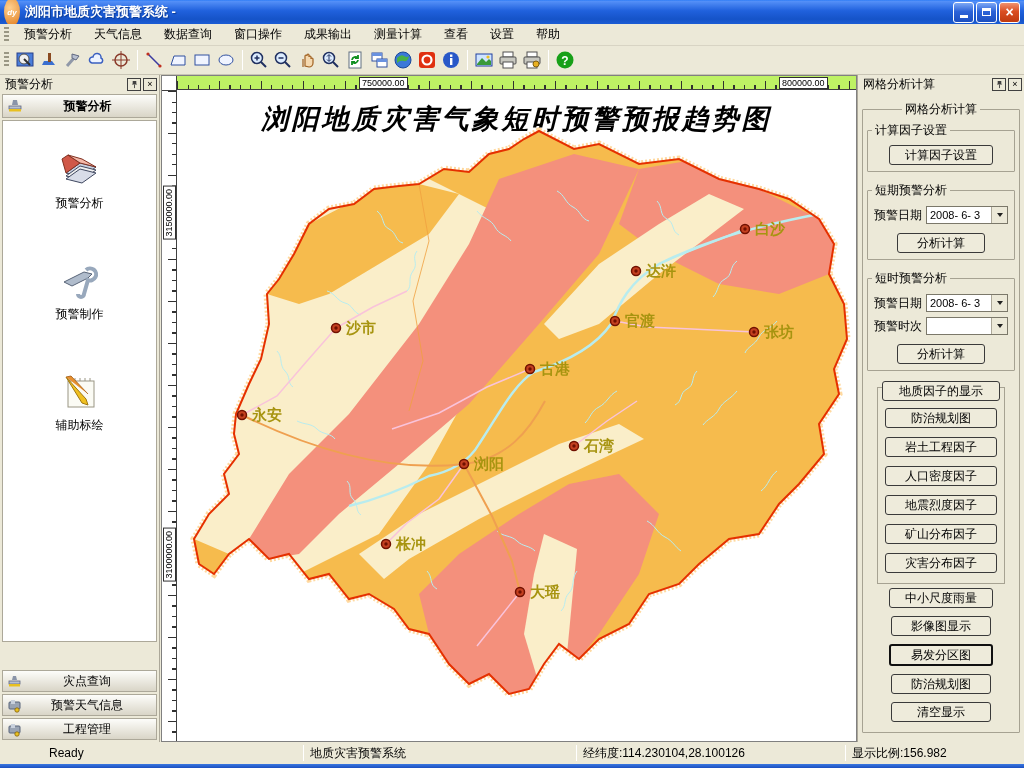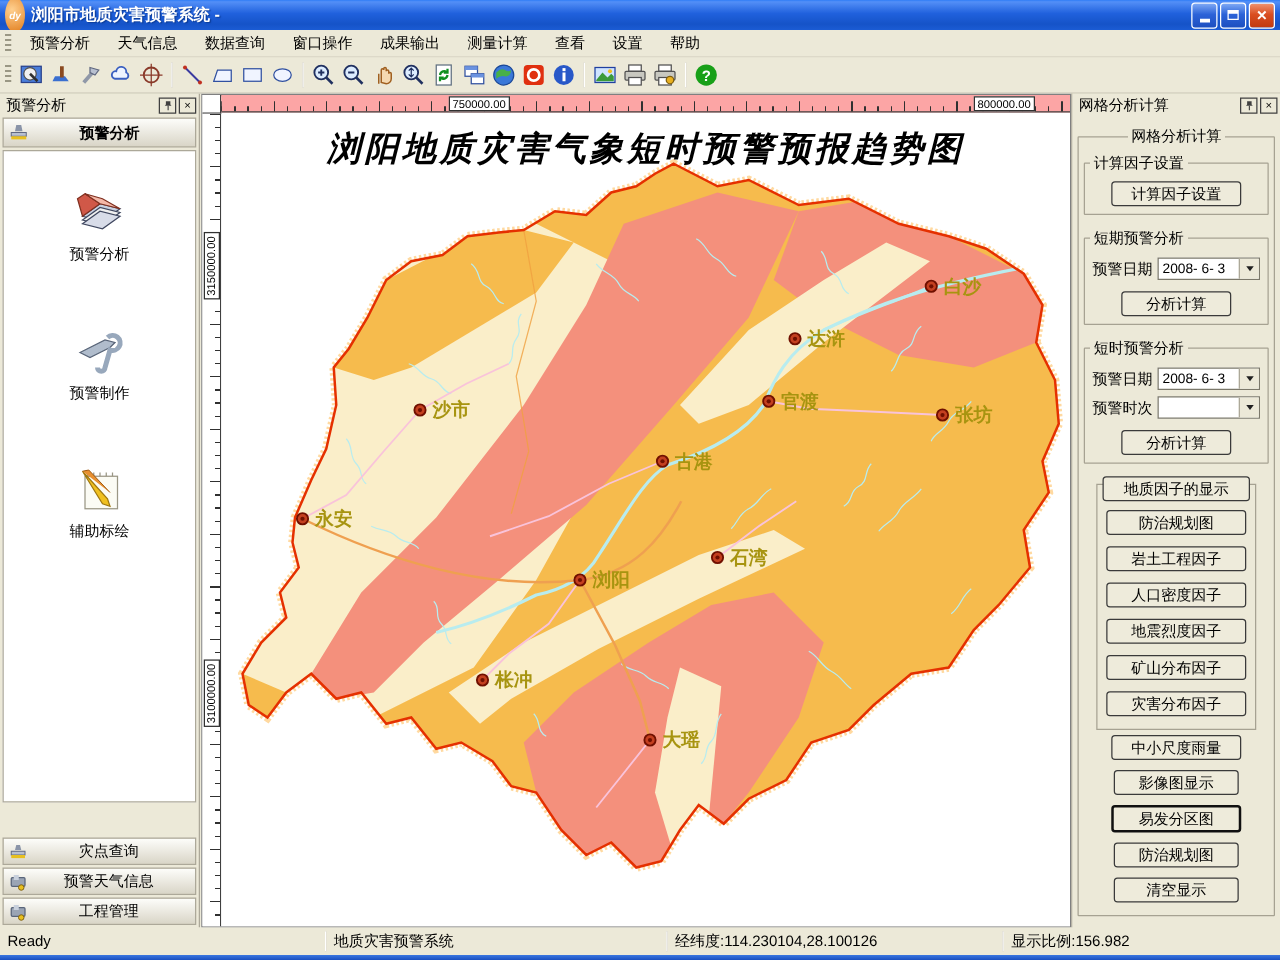--- a/index.html
+++ b/index.html
@@ -54,21 +54,21 @@
   #left-bottom{position:absolute;left:2px;right:2px;bottom:2px;}
   .bottom-bar{height:22px;margin-top:2px;border:1px solid #aca899;
     background:linear-gradient(180deg,#fdfdfa,#d9d5c7);display:flex;align-items:center;padding:0 4px;}
   .bottom-bar span.lbl{flex:1;text-align:center;}
 
   
   #map-doc{position:absolute;left:161px;top:0;width:696px;height:667px;background:#fff;
     border:1px solid #808080;box-shadow:inset 1px 1px 0 #404040;}
   #ruler-corner{position:absolute;left:0;top:0;width:15px;height:15px;background:#fff;
     border-right:1px solid #404040;border-bottom:1px solid #404040;}
-  #ruler-top{position:absolute;left:15px;top:0;right:0;height:14px;background:#fca5a5;border-bottom:1px solid #404040;}
+  #ruler-top{position:absolute;left:15px;top:0;right:0;height:14px;background:#bef264;border-bottom:1px solid #404040;}
   #ruler-top::before{content:"";position:absolute;inset:0;background:
     repeating-linear-gradient(90deg,#303030 0 1px,transparent 1px 42px) left bottom/100% 8px no-repeat,
     repeating-linear-gradient(90deg,#303030 0 1px,transparent 1px 10.5px) left bottom/100% 4px no-repeat;}
   #ruler-left{position:absolute;left:0;top:15px;bottom:0;width:15px;background:#fff;border-right:1px solid #404040;}
   #ruler-left::before{content:"";position:absolute;inset:0;background:
     repeating-linear-gradient(180deg,#303030 0 1px,transparent 1px 42px) right top/8px 100% no-repeat,
     repeating-linear-gradient(180deg,#303030 0 1px,transparent 1px 10.5px) right top/4px 100% no-repeat;}
   .rlabel{position:absolute;background:#fff;border:1px solid #303030;font-size:9px;line-height:10px;
     padding:0 2px;white-space:nowrap;}
   .rlabel.vert{writing-mode:vertical-rl;transform:rotate(180deg);line-height:11px;padding:2px 0;}
@@ -92,21 +92,21 @@
   .form-row .flabel{width:52px;white-space:nowrap;}
   .combo{flex:1;height:18px;border:1px solid #7b786a;background:#fff;display:flex;margin-right:2px;}
   .combo .cval{flex:1;font-size:11px;line-height:16px;padding-left:3px;white-space:nowrap;overflow:hidden;}
   .combo .cbtn{width:16px;background:#ece9d8;border-left:1px solid #aca899;display:flex;align-items:center;justify-content:center;}
   .tri{width:0;height:0;border-left:3px solid transparent;border-right:3px solid transparent;border-top:4px solid #202020;}
   #factor-group{position:relative;margin:16px 10px 0 10px;border:1px solid #a6a292;padding:16px 0 10px 0;}
   #factor-head-btn{position:absolute;top:-11px;left:50%;transform:translateX(-50%);width:118px;}
 
   
   #statusbar{position:absolute;left:0;top:742px;width:1024px;height:22px;background:#ece9d8;
-    display:flex;align-items:center;font-size:12px;}
+    display:flex;align-items:center;font-size:12px;padding-left:43px;}
   .sb-cell{height:100%;display:flex;align-items:center;padding:0 6px;white-space:nowrap;}
   .sb-sep{width:1px;height:16px;background:#aca899;border-right:1px solid #fff;}
   #bottom-strip{position:absolute;left:0;top:764px;width:1024px;height:4px;
     background:linear-gradient(180deg,#3a77e0,#1a4fc0);}
 
   svg{display:block;}
   .ico{flex:0 0 auto;}
 </style>
 </head>
 <body>

